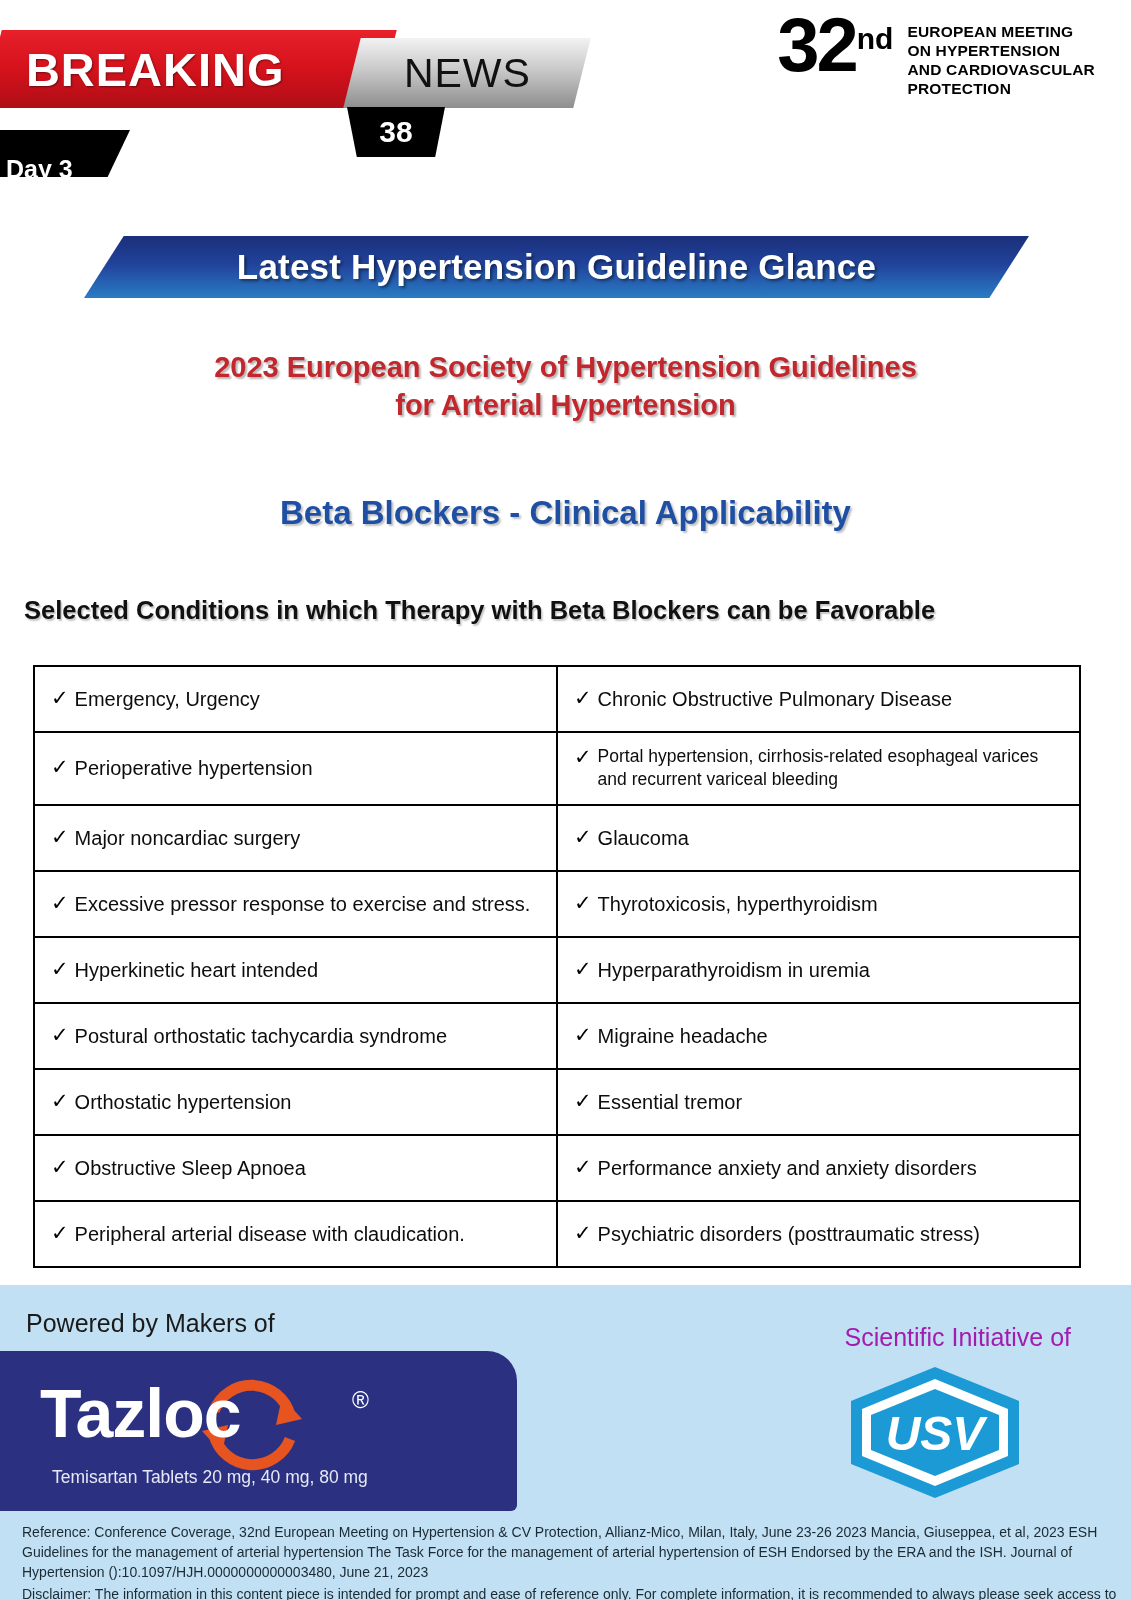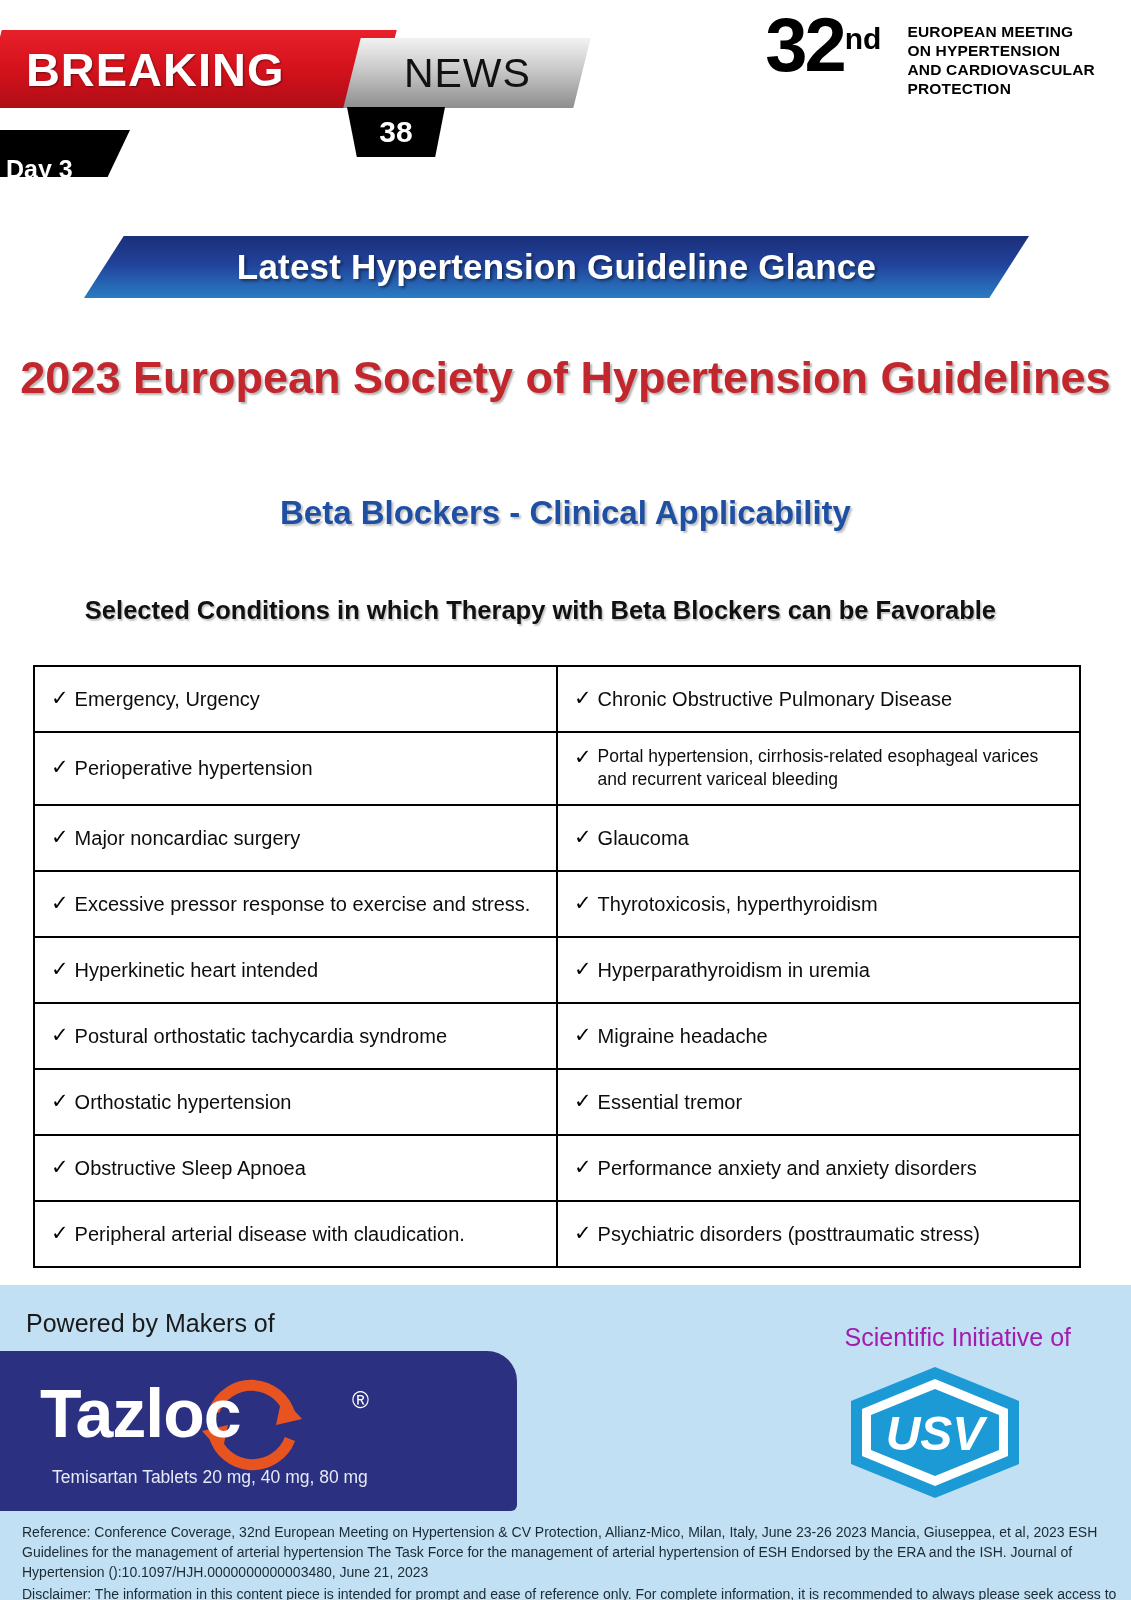--- a/index.html
+++ b/index.html
@@ -112,21 +112,21 @@
     letter-spacing: -3px;
   }
   .conf-ord {
     font-size: 30px;
     font-weight: bold;
     color: #000000;
     margin-top: 8px;
     margin-left: 1px;
   }
   .conf-lines {
-    margin-left: 26px;
+    margin-left: 14px;
     margin-top: 9px;
     font-size: 15.5px;
     font-weight: bold;
     line-height: 1.22;
     color: #000000;
     letter-spacing: 0.2px;
   }
 
   
   .glance-banner {
@@ -149,21 +149,21 @@
     text-shadow: 2px 2px 3px rgba(0,0,0,0.45);
   }
 
   .main-title {
     position: absolute;
     left: 0;
     top: 348px;
     width: 1131px;
     text-align: center;
     color: #c1272d;
-    font-size: 45px;
+    font-size: 29px;
     font-weight: bold;
     line-height: 1.32;
     text-shadow: 2px 2px 2px rgba(120,120,120,0.55);
     padding: 0 20px;
   }
 
   .sub-title {
     position: absolute;
     left: 0;
     top: 494px;
@@ -173,21 +173,21 @@
     font-size: 33px;
     font-weight: bold;
     text-shadow: 2px 2px 2px rgba(130,130,130,0.5);
   }
 
   .section-heading {
     position: absolute;
     left: 0;
     top: 596px;
     width: 1020px;
-    text-align: right;
+    text-align: left;
     color: #111111;
     font-size: 25.5px;
     font-weight: bold;
     text-shadow: 1.5px 1.5px 1.5px rgba(140,140,140,0.5);
     padding: 0 24px;
   }
 
   
   .cond-table {
     position: absolute;
@@ -345,20 +345,21 @@
     </div>
   </div>
 </div>
 
 <div class="glance-banner">
   <span class="glance-banner-text">Latest Hypertension Guideline Glance</span>
 </div>
 
 <div class="main-title">
   <div>2023 European Society of Hypertension Guidelines</div>
+  <div>for Arterial Hypertension</div>
 </div>
 
 <div class="sub-title">Beta Blockers - Clinical Applicability</div>
 
 <div class="section-heading">Selected Conditions in which Therapy with Beta Blockers can be Favorable</div>
 
 <table class="cond-table">
   <tbody>
 
     <tr>

